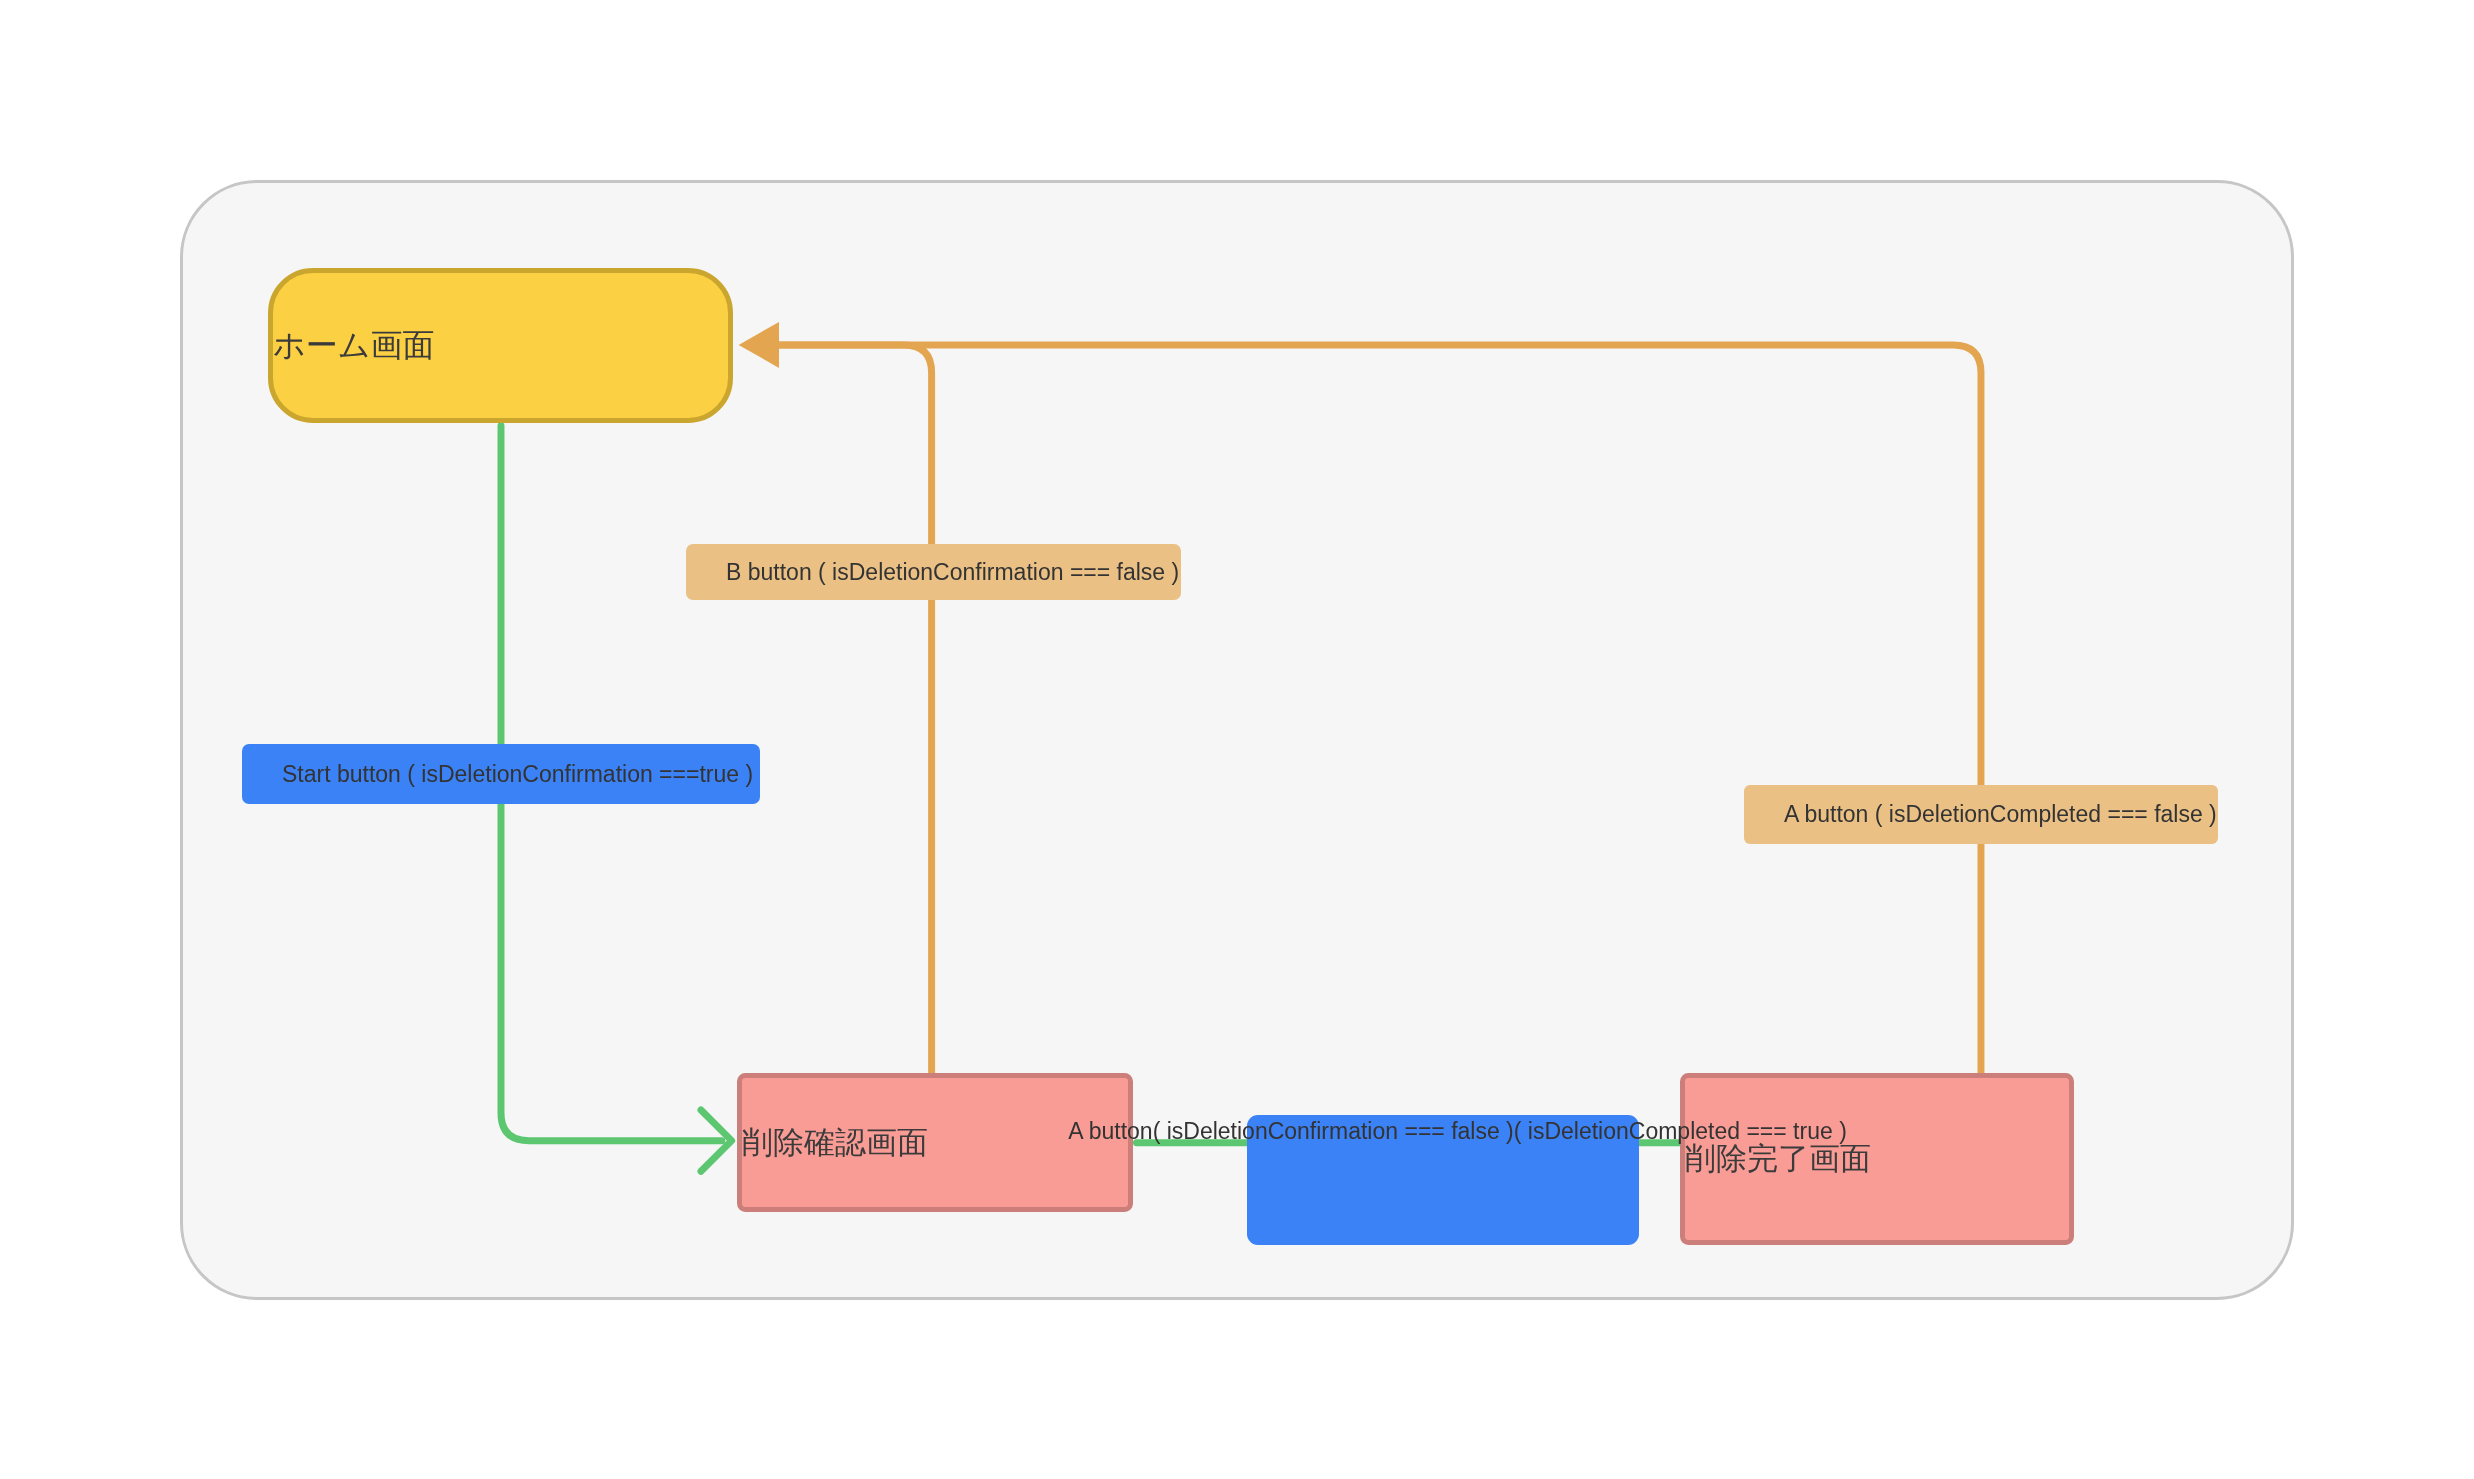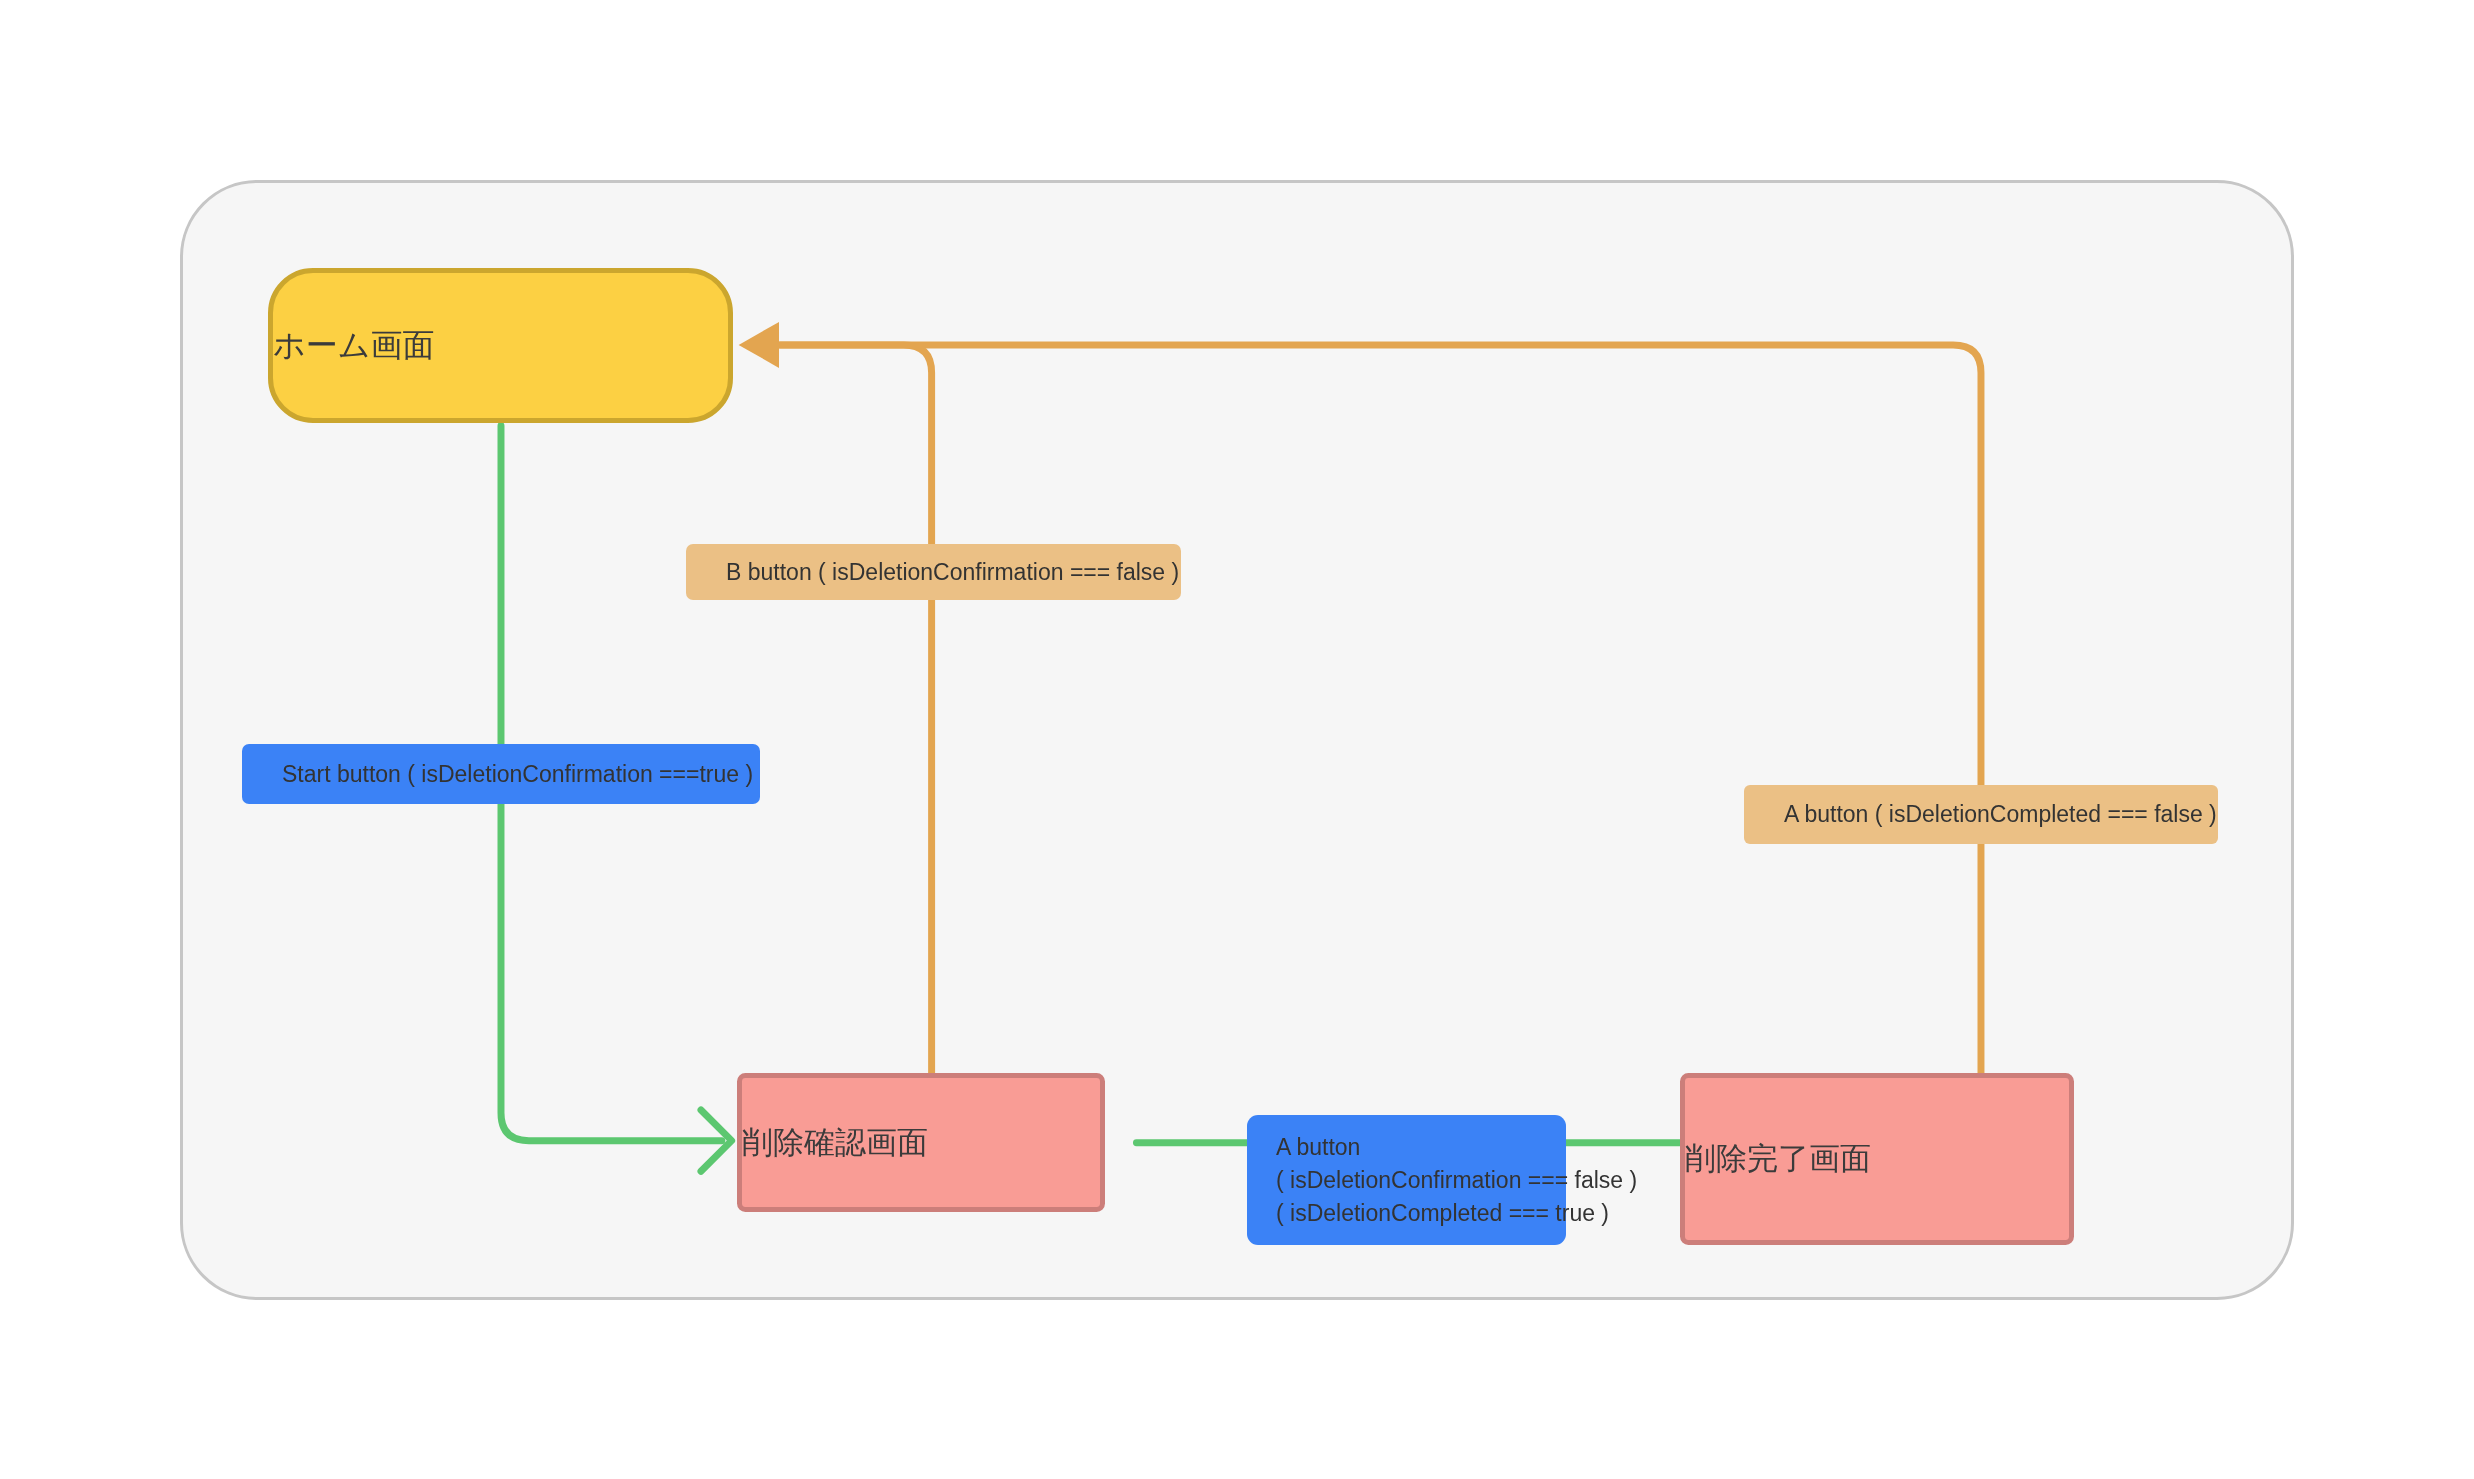--- a/index.html
+++ b/index.html
@@ -53,21 +53,21 @@
   }
   .node-red {
     background: #f99c95;
     border: 5.6px solid #cc7e7a;
     border-radius: 8.4px;
     font-size: 31px;
   }
   .node-confirm {
     left: 737px;
     top: 1073px;
-    width: 368px;
+    width: 396px;
     height: 139px;
   }
   .node-complete {
     left: 1680px;
     top: 1073px;
     width: 394px;
     height: 172px;
   }
   .edge-label {
     position: absolute;
@@ -98,24 +98,24 @@
   .label-a-right {
     left: 1744px;
     top: 785px;
     width: 474px;
     height: 59px;
     border-radius: 6px;
   }
   .label-a-mid {
     left: 1247px;
     top: 1083px;
-    width: 319px;
+    width: 392px;
     height: 130px;
     border-radius: 11px;
-    flex-direction: column;
+    flex-direction: row;
     align-items: flex-start;
     justify-content: center;
     padding-left: 29px;
     line-height: 33px;
   }
 </style>
 </head>
 <body>
 
 <div class="page">

